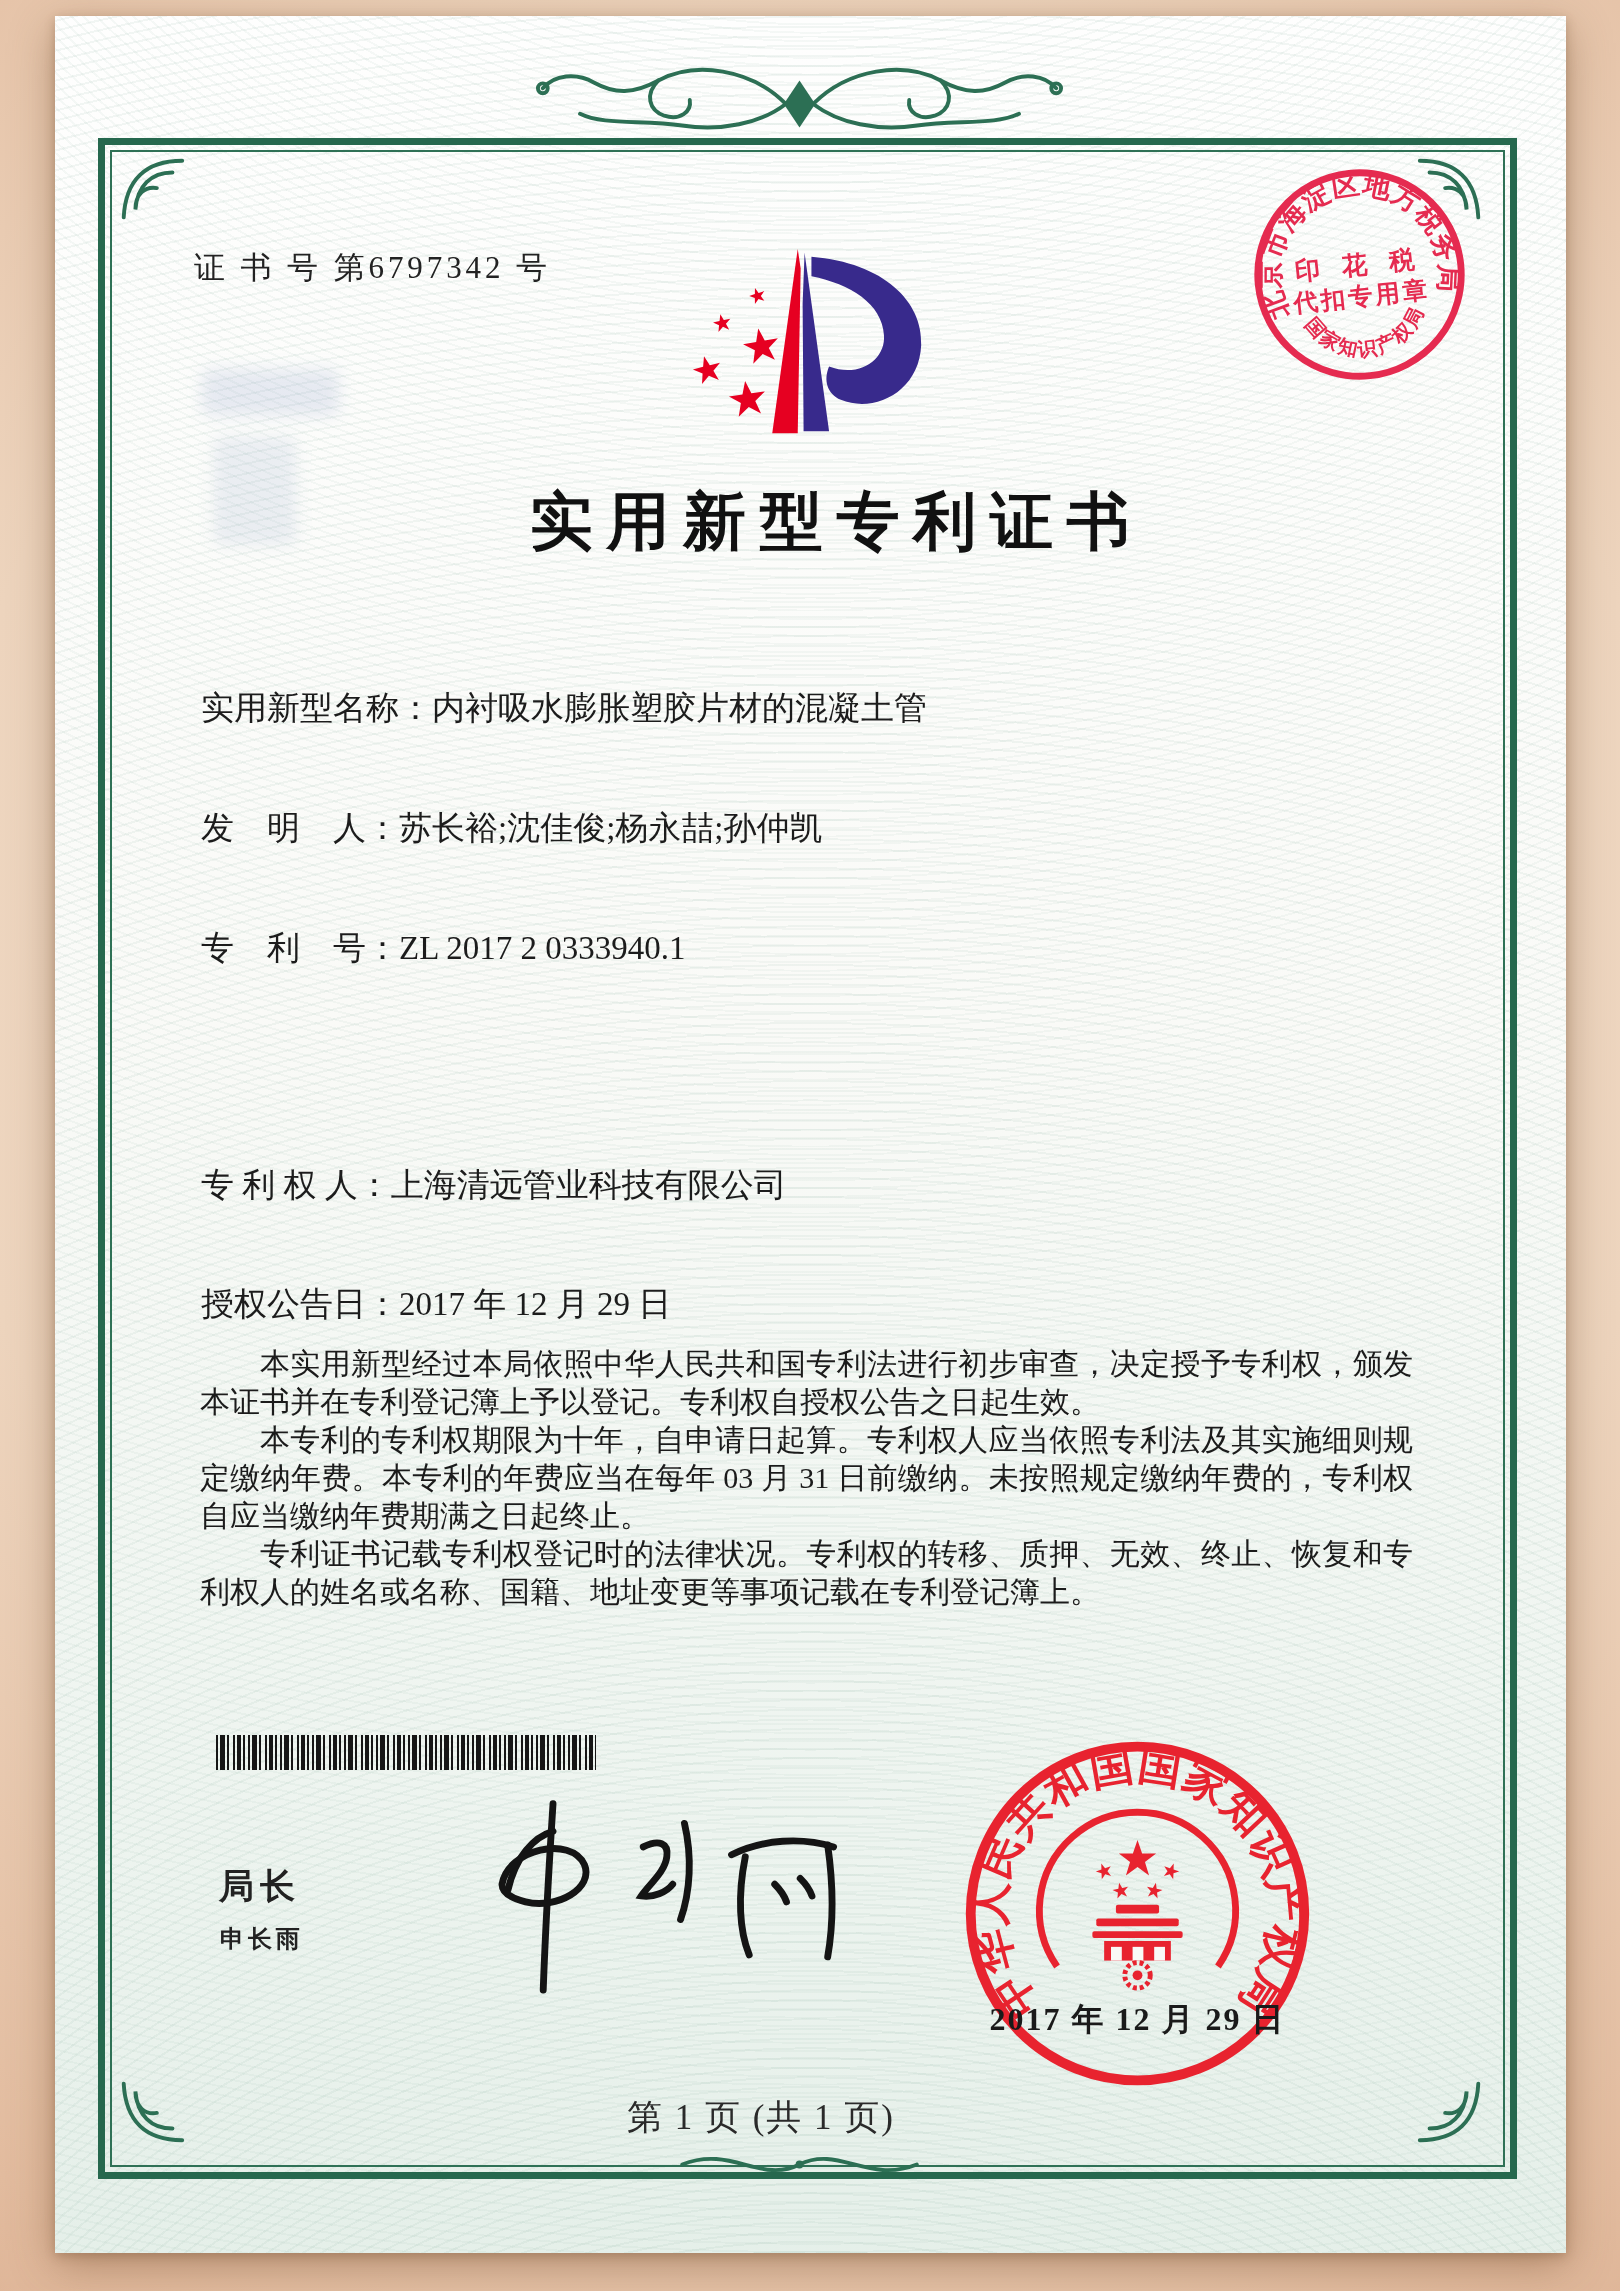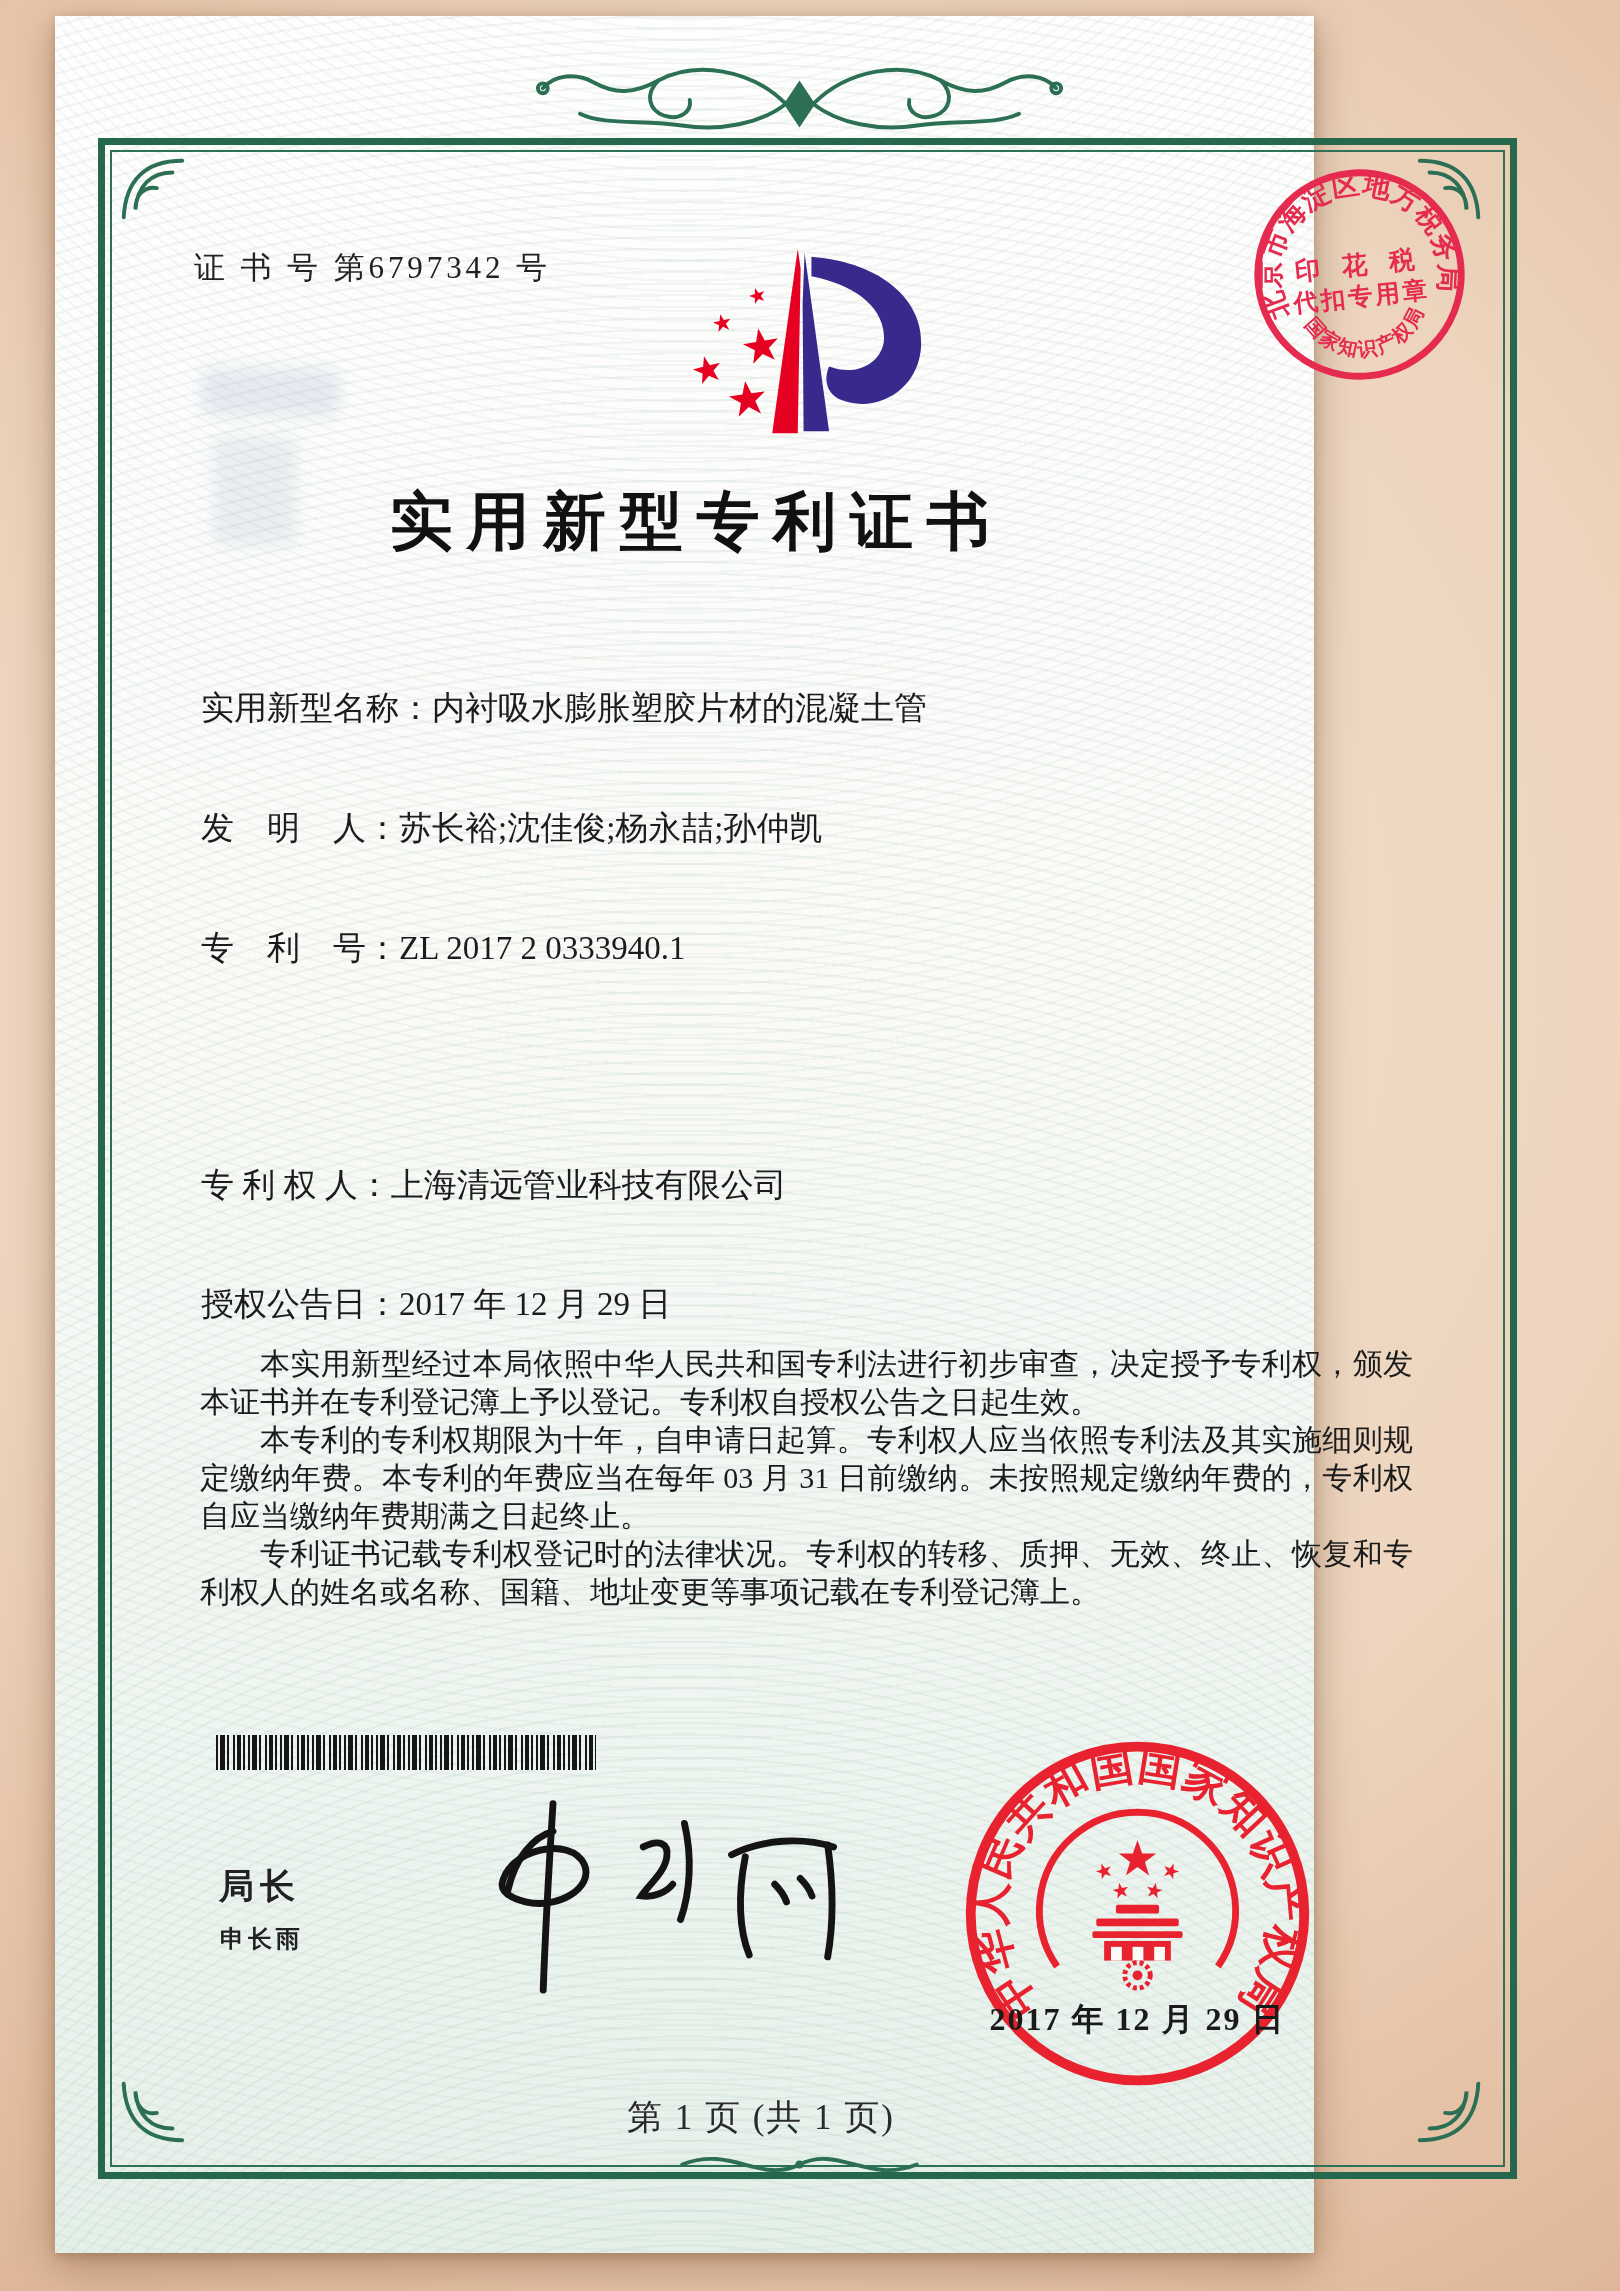--- a/index.html
+++ b/index.html
@@ -1,33 +1,33 @@
 <!DOCTYPE html>
 <html><head>
 <meta charset="utf-8">
 <style>
   html,body{margin:0;padding:0;background:#c89e83;}
   .stage{position:relative;width:1620px;height:2292px;overflow:hidden;
     background:radial-gradient(120% 90% at 50% 42%, #f3e3d3 0%, #edd4bd 45%, #e2bb9e 72%, #d2a081 100%);
     font-family:"Liberation Serif","DejaVu Serif",serif;color:#1e1e1e;}
-  .paper{position:absolute;left:55px;top:15.7px;width:1259px;height:2237px;
+  .paper{position:absolute;left:55px;top:15.7px;width:1511px;height:2237px;
     background-color:#f9f9f6;
     background-image:
       repeating-radial-gradient(140% 90% at 50% -30%, rgba(150,185,170,.09) 0 2px, rgba(0,0,0,0) 2px 8.8px),
       repeating-radial-gradient(150% 100% at 50% 135%, rgba(150,185,170,.12) 0 2px, rgba(0,0,0,0) 2px 9.8px),
       linear-gradient(180deg, rgba(255,255,255,.85) 0%, rgba(250,251,248,.5) 45%, rgba(230,241,235,.6) 80%, rgba(224,237,230,.8) 100%);
     box-shadow:0 11.8px 41px rgba(110,70,40,.45), 0 2.9px 9.8px rgba(110,70,40,.3);}
   .frame{position:absolute;left:43px;top:122px;width:1405px;height:2027px;border:7.8px solid #26684e;}
   .frame-inner{position:absolute;inset:4.9px;border:2px solid #2f7156;}
   .orn{position:absolute;stroke:#2c6f54;fill:none;stroke-width:4;stroke-linecap:round;}
   .ghost{position:absolute;filter:blur(7.8px);border-radius:7.8px;}
 
   .cert-no{position:absolute;left:139px;top:231px;font-size:31px;letter-spacing:3.9px;color:#222;}
   .title{position:absolute;left:0;top:463px;width:100%;text-align:center;font-size:63px;font-weight:700;
-    letter-spacing:13.7px;padding-left:12px;color:#111;}
+    letter-spacing:13.7px;padding-left:26px;color:#111;}
 
   .field-row{position:absolute;left:146px;white-space:nowrap;font-size:33px;color:#1c1c1c;}
   .field-label{display:inline;}
   .field-value{display:inline;}
 
   .body-text{position:absolute;left:145px;top:1329px;width:1213px;font-size:30px;line-height:38px;
     text-align:justify;color:#1b1b1b;}
   .body-text p{margin:0;text-indent:2em;}
 
   .barcode{position:absolute;left:161px;top:1719px;width:380px;height:35px;

